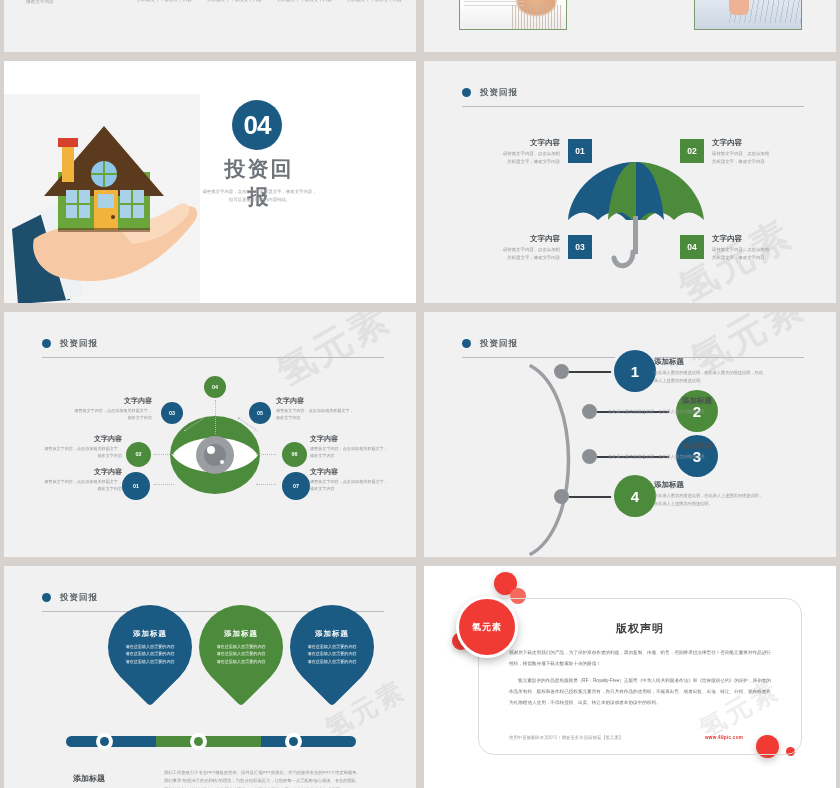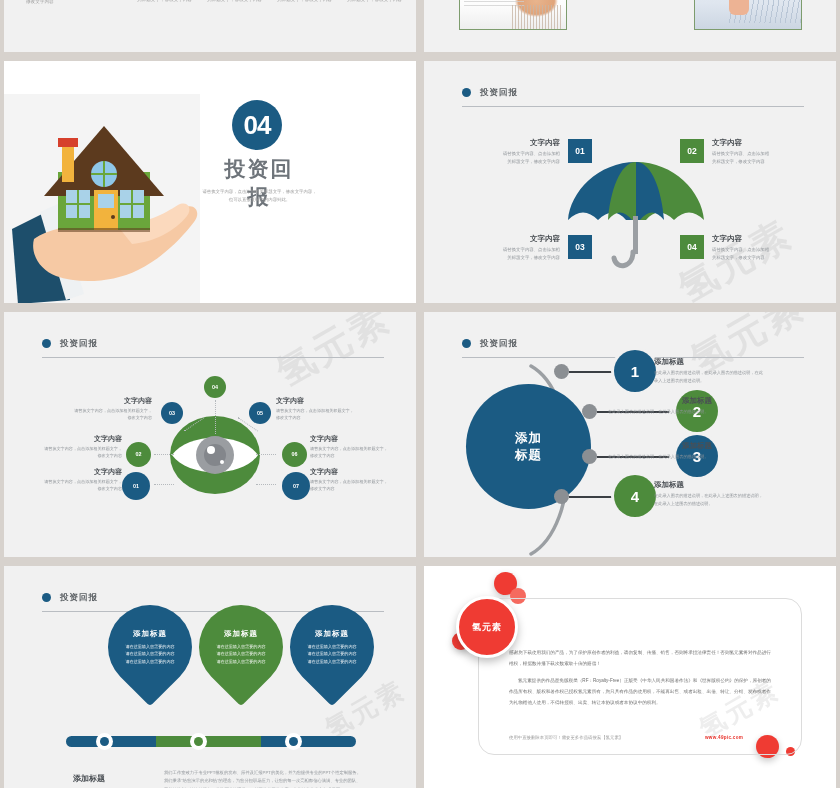--- a/index.html
+++ b/index.html
@@ -375,23 +375,20 @@
     <div class="wm" style="left:262px; top:-4px;">氢元素</div>
     <div class="s-head">
       <span class="dot"></span><span class="ttl">投资回报</span>
       <div class="rule"></div>
     </div>
 
     <svg class="arc" width="90" height="200" viewBox="0 0 90 200">
       <path d="M12 6 C 62 34, 62 166, 12 194" stroke="#9b9fa3" stroke-width="3.5" fill="none" stroke-linecap="round"></path>
     </svg>
 
-    <div class="bigcirc">
-      <div><span>添加</span><br><span>标题</span></div>
-    </div>
 
     <div class="knob" style="left:130px; top:52px;"></div>
     <div class="knob" style="left:158px; top:92px;"></div>
     <div class="knob" style="left:158px; top:137px;"></div>
     <div class="knob" style="left:130px; top:177px;"></div>
 
     <div class="connector" style="left:145px; top:59px; width:50px;"></div>
     <div class="connector" style="left:173px; top:99px; width:72px;"></div>
     <div class="connector" style="left:173px; top:144px; width:72px;"></div>
     <div class="connector" style="left:145px; top:184px; width:50px;"></div>
@@ -480,20 +477,21 @@
     <div class="wm sm" style="left:272px; top:126px;">氢元素</div>
 
     <div class="bub shad" style="left:70px; top:6px; width:23px; height:23px;"></div>
     <div class="bub" style="left:86px; top:22px; width:16px; height:16px; background:#f56a5f;"></div>
     <div class="bub shad" style="left:28px; top:66px; width:18px; height:18px;"></div>
     <div class="bub" style="left:49px; top:80px; width:9px; height:9px;"></div>
     <div class="bub shad" style="left:332px; top:169px; width:23px; height:23px;"></div>
     <div class="bub" style="left:362px; top:181px; width:9px; height:9px;"></div>
 
     <div class="card">
+      <div class="cr-title">版权声明</div>
       <div class="p1">感谢您下载使用我们的产品，为了保护原创作者的利益，请勿复制、传播、销售，否则将承担法律责任！否则氢元素将对作品进行维权，根据数传播下载次数索取十倍的赔偿！</div>
       <div class="p2">氢元素提供的作品是免版税类（RF：Royalty-Free）正版受《中华人民共和国著作法》和《世界版权公约》的保护，原创者的作品所有权、版权和著作权已授权氢元素所有，您只具有作品的使用权，不能再出售、或者出租、出借、转让、分销、发布或者作为礼物赠他人使用，不得转授权、出卖、转让本协议或者本协议中的权利。</div>
       <div class="p3">使用中直接删除本页即可！需要更多作品请搜索【氢元素】</div>
       <div class="url">www.49pic.com</div>
     </div>
 
     <div class="logo">氢元素</div>
   </div>
 
 </div>

